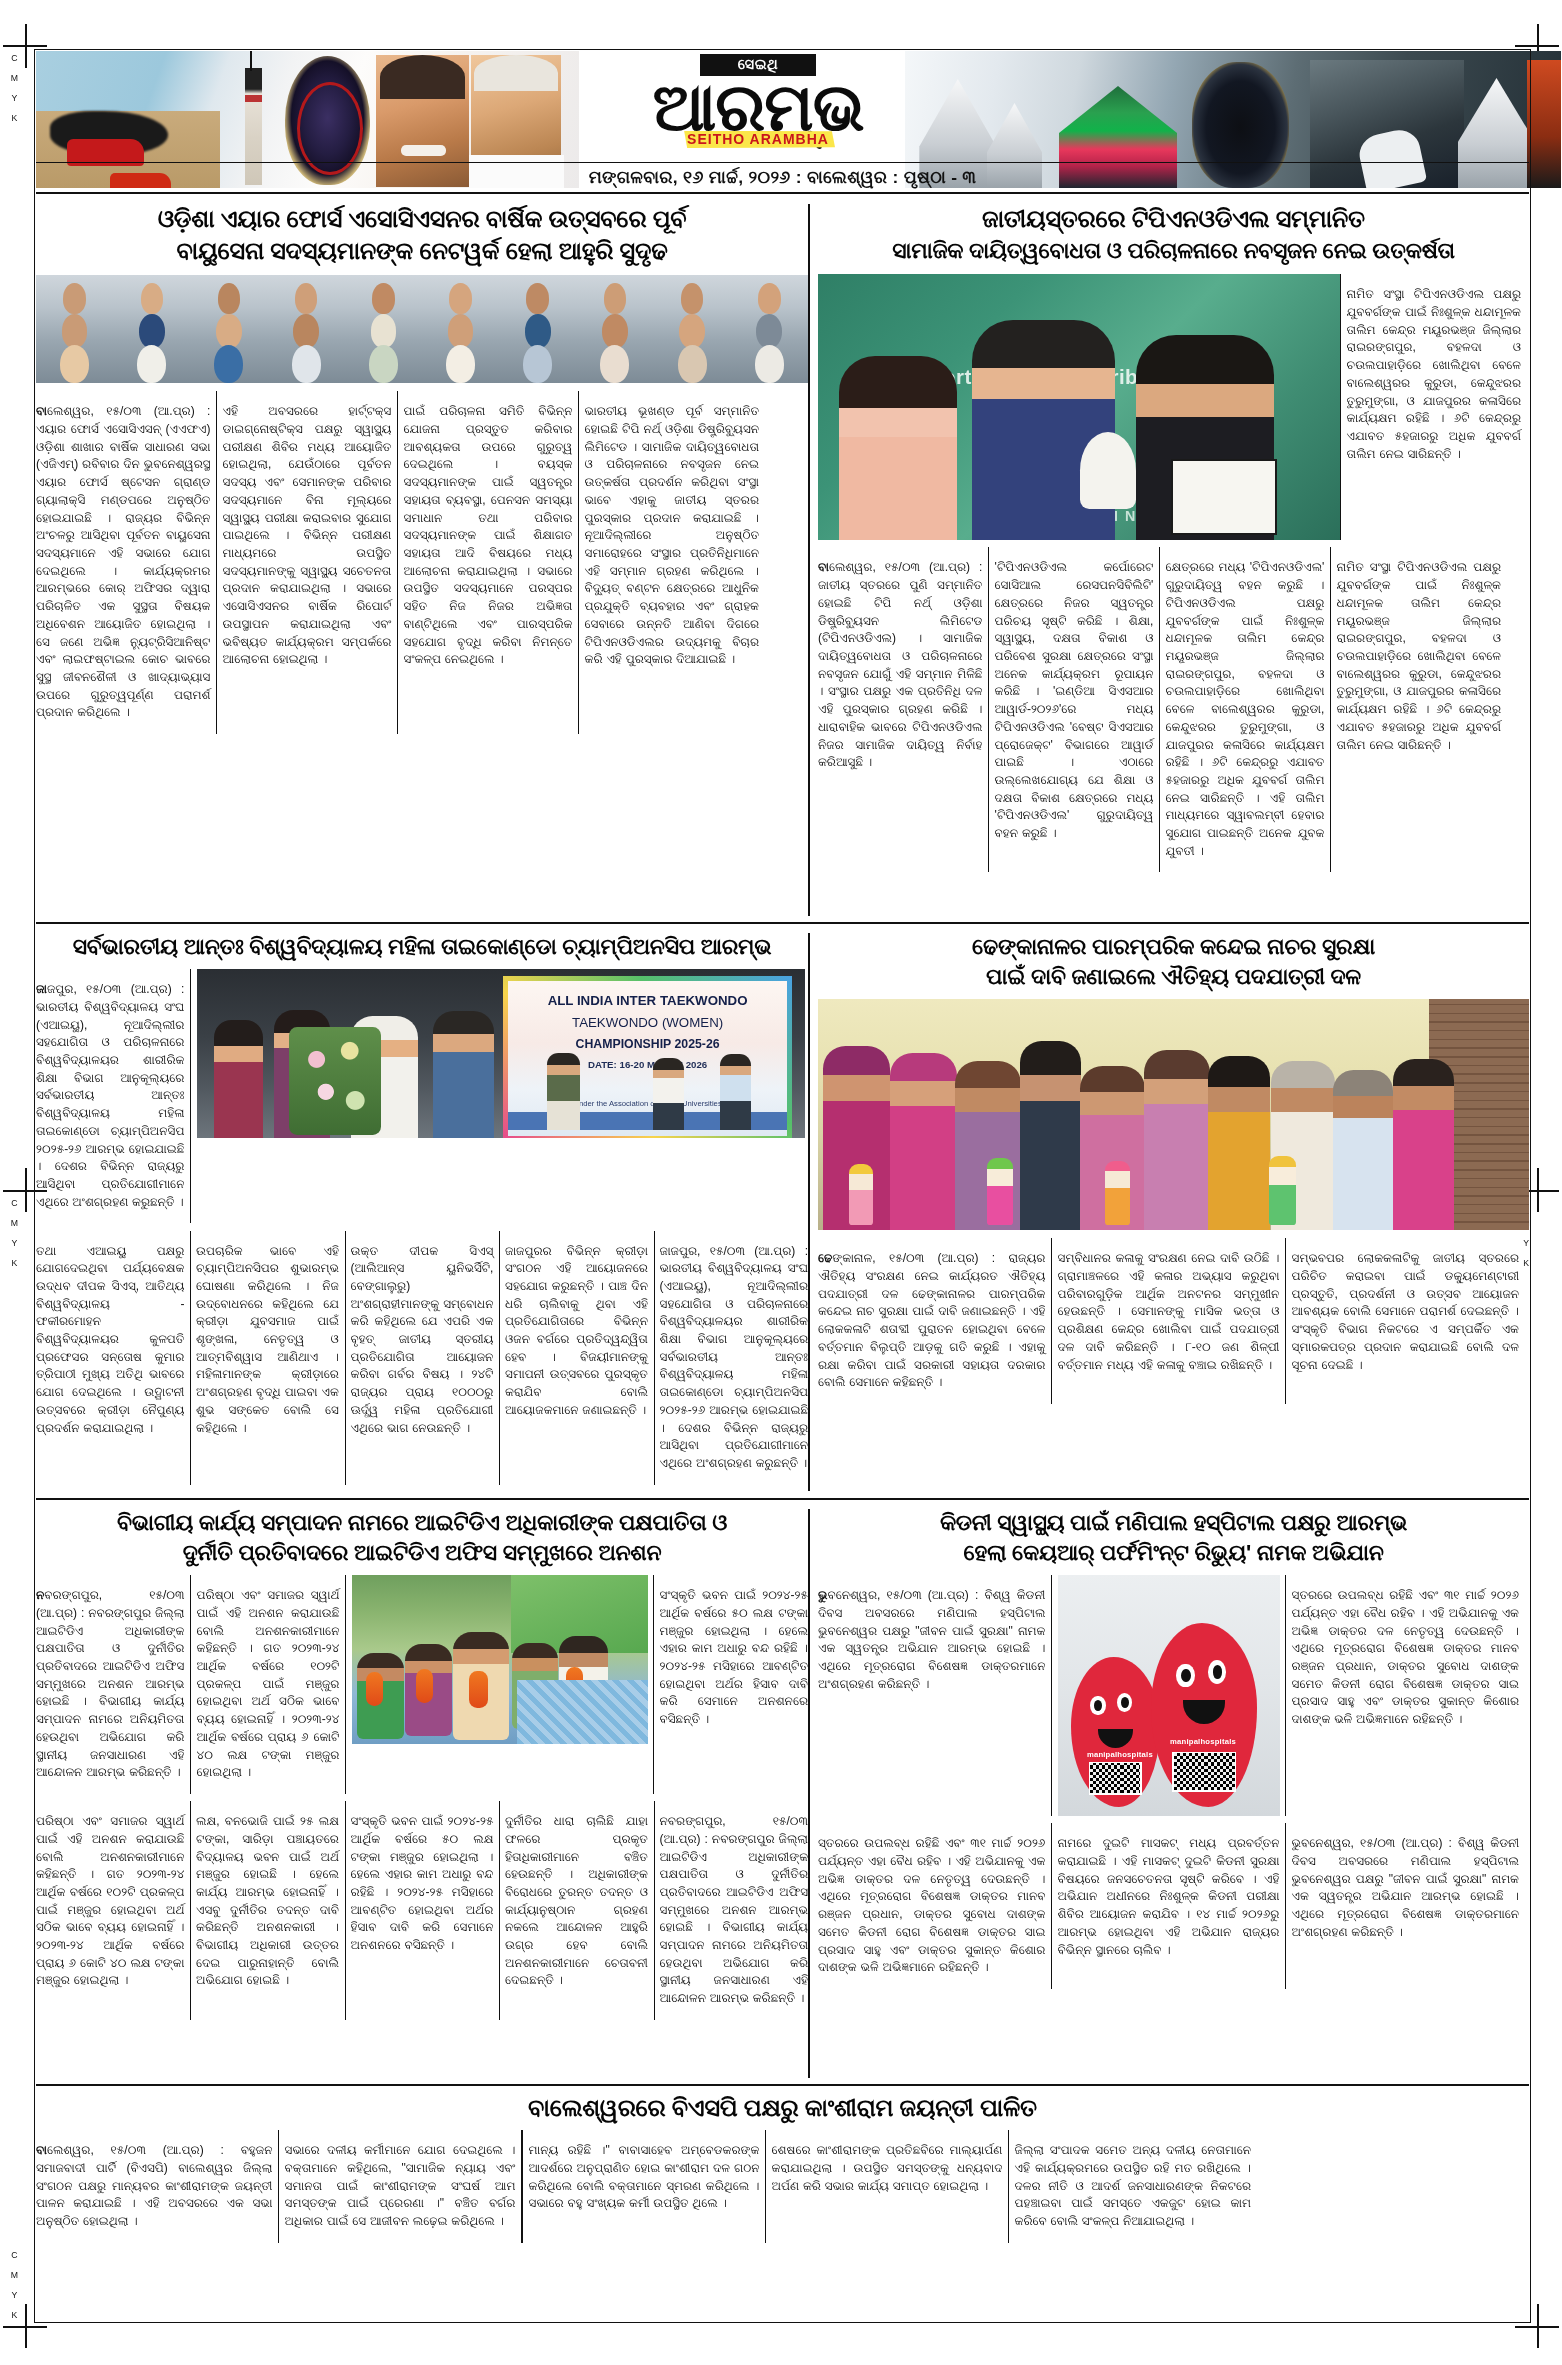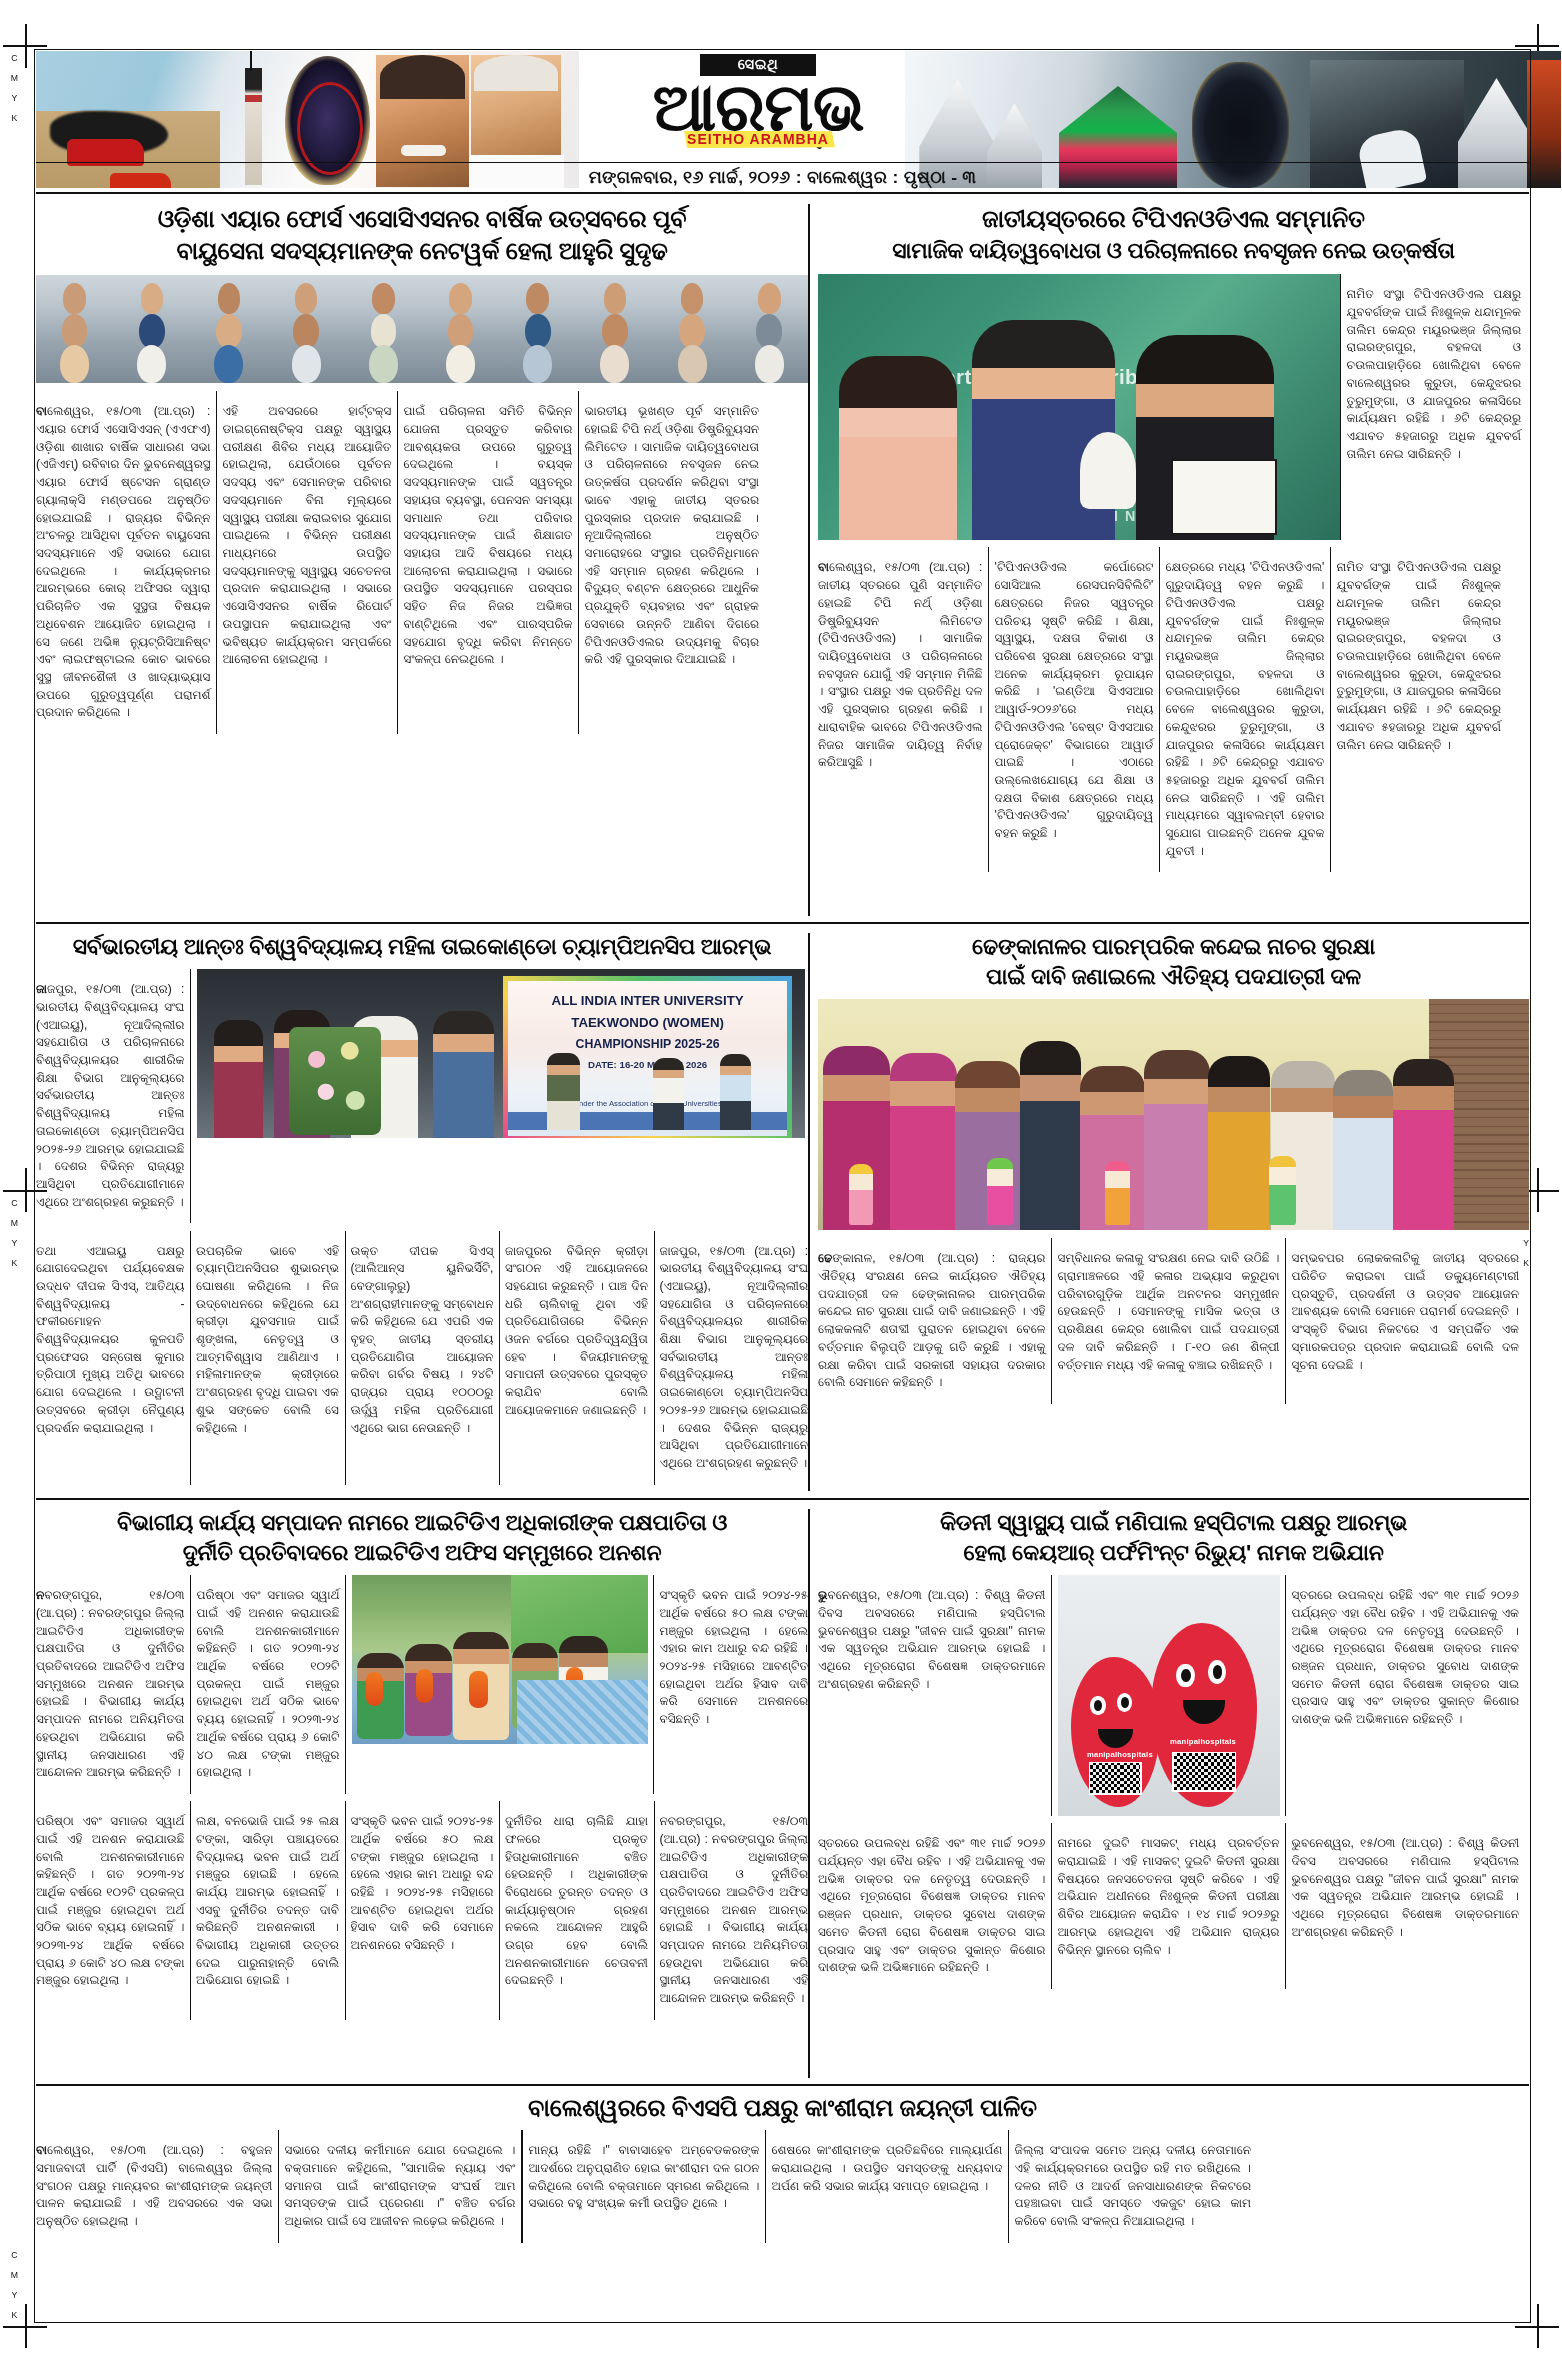--- a/index.html
+++ b/index.html
@@ -102,21 +102,21 @@
      font-size:20.5px;font-weight:bold;letter-spacing:0.5px;opacity:.92;}
   .award-text2{position:absolute;left:6%;top:52%;color:#eaf5f0;font-size:17.4px;font-weight:bold;opacity:.9;}
   .award-text3{position:absolute;left:0;right:0;bottom:6%;text-align:center;color:#dff0e8;
      font-size:14.3px;font-weight:bold;opacity:.85;letter-spacing:1.5px;}
   .p-person{position:absolute;bottom:0;}
   .taekwondo-photo{background:linear-gradient(180deg,#2a2e33 0%,#3a4046 40%,#51585f 70%,#6d757c 100%);}
   .tk-banner{position:absolute;right:2%;top:4%;width:46%;height:92%;
      background:linear-gradient(180deg,#fdf6f2 0%,#f7eae6 40%,#eef3f8 70%,#dfe9f3 100%);
      border:5.1px solid;border-image:linear-gradient(45deg,#e64d8a,#f7d44c,#56c06a,#4aa3df) 1;}
   .tk-b1{position:absolute;left:0;right:0;top:8%;text-align:center;color:#14204a;font-weight:bold;font-size:13.3px;}
-  .tk-b2{position:absolute;left:0;right:0;top:22%;text-align:center;color:#14204a;font-weight:bold;font-size:13.3px;}
+  .tk-b2{position:absolute;left:0;right:0;top:22%;text-align:center;color:#14204a;font-weight:normal;font-size:13.3px;}
   .tk-b3{position:absolute;left:0;right:0;top:36%;text-align:center;color:#14204a;font-weight:bold;font-size:12.3px;}
   .tk-b4{position:absolute;left:0;right:0;top:50%;text-align:center;color:#1f2d57;font-weight:bold;font-size:9.7px;}
   .tk-b5{position:absolute;left:0;right:0;bottom:18%;text-align:center;color:#2a3c6b;font-size:7.7px;}
   .tk-b6{position:absolute;left:0;right:0;bottom:4%;height:12%;background:#2f5fa8;opacity:.85;}
   .puppet-photo{background:linear-gradient(180deg,#efe9bf 0%,#e8e2b2 30%,#d9d3a6 58%,#b9b08a 100%);}
   .brick{position:absolute;right:0;top:0;width:14%;height:100%;
      background:repeating-linear-gradient(0deg,#8c6a52 0 7.2px,#74543f 7.2px 8.7px);}
   .protest-photo{background:linear-gradient(180deg,#6f9f5e 0%,#8ab46f 22%,#a9c98b 44%,#8fb8d6 70%,#6f9ec4 100%);}
   .tarp{position:absolute;right:0;top:0;width:46%;height:46%;background:linear-gradient(160deg,#7ec06a,#57a84f);}
   .kidney-photo{background:linear-gradient(180deg,#eceff1 0%,#e2e6e9 45%,#d3d8dc 100%);}
@@ -331,21 +331,21 @@
           <div class="p-person" style="left:77px;bottom:0;width:56px;height:128px;background:linear-gradient(180deg,#241c1a 0 18%,#e3b087 18% 30%,#7d3f68 30% 100%);border-radius:19.5px 19.5px 0 0;"></div>
           <div class="p-person" style="left:154px;bottom:0;width:67px;height:122px;background:linear-gradient(180deg,#f0eee8 0 20%,#e5b083 20% 34%,#f2f1ec 34% 100%);border-radius:21.5px 21.5px 0 0;"></div>
           <div class="p-person" style="left:236px;bottom:0;width:61px;height:127px;background:linear-gradient(180deg,#2a2724 0 18%,#dba87f 18% 32%,#4a6f9c 32% 100%);border-radius:20.5px 20.5px 0 0;"></div>
           <div style="position:absolute;left:92px;bottom:3.1px;width:92px;height:108px;
             background:radial-gradient(circle at 30% 30%,#f2c0d0 0 8%,transparent 9%),
                        radial-gradient(circle at 66% 22%,#e9e3a0 0 8%,transparent 9%),
                        radial-gradient(circle at 40% 60%,#f6d7e2 0 9%,transparent 10%),
                        radial-gradient(circle at 72% 68%,#cfe3b0 0 9%,transparent 10%),
                        linear-gradient(180deg,#5f8f4a,#3f6d33);border-radius:8.2px;"></div>
           <div class="tk-banner">
-            <div class="tk-b1">ALL INDIA INTER UNIVERSITY</div>
+            <div class="tk-b1">ALL INDIA INTER TAEKWONDO</div>
             <div class="tk-b2">TAEKWONDO (WOMEN)</div>
             <div class="tk-b3">CHAMPIONSHIP 2025-26</div>
             <div class="tk-b4">DATE: 16-20 MARCH 2026</div>
             <div class="tk-b5">Under the Association of Indian Universities</div>
             <div class="tk-b6"></div>
             <div class="p-person" style="left:14%;bottom:4%;width:33px;height:77px;background:linear-gradient(180deg,#2a2622 0 16%,#d9a87e 16% 28%,#5a6b4a 28% 62%,#e6e2d6 62% 100%);border-radius:11.3px 11.3px 0 0;"></div>
             <div class="p-person" style="left:52%;bottom:4%;width:31px;height:72px;background:linear-gradient(180deg,#2a2622 0 16%,#d9a87e 16% 28%,#f3f2ed 28% 62%,#2f3a46 62% 100%);border-radius:11.3px 11.3px 0 0;"></div>
             <div class="p-person" style="left:76%;bottom:4%;width:31px;height:76px;background:linear-gradient(180deg,#2a2622 0 16%,#d9a87e 16% 28%,#cfe0ee 28% 62%,#2f3a46 62% 100%);border-radius:11.3px 11.3px 0 0;"></div>
           </div>
         </div>

